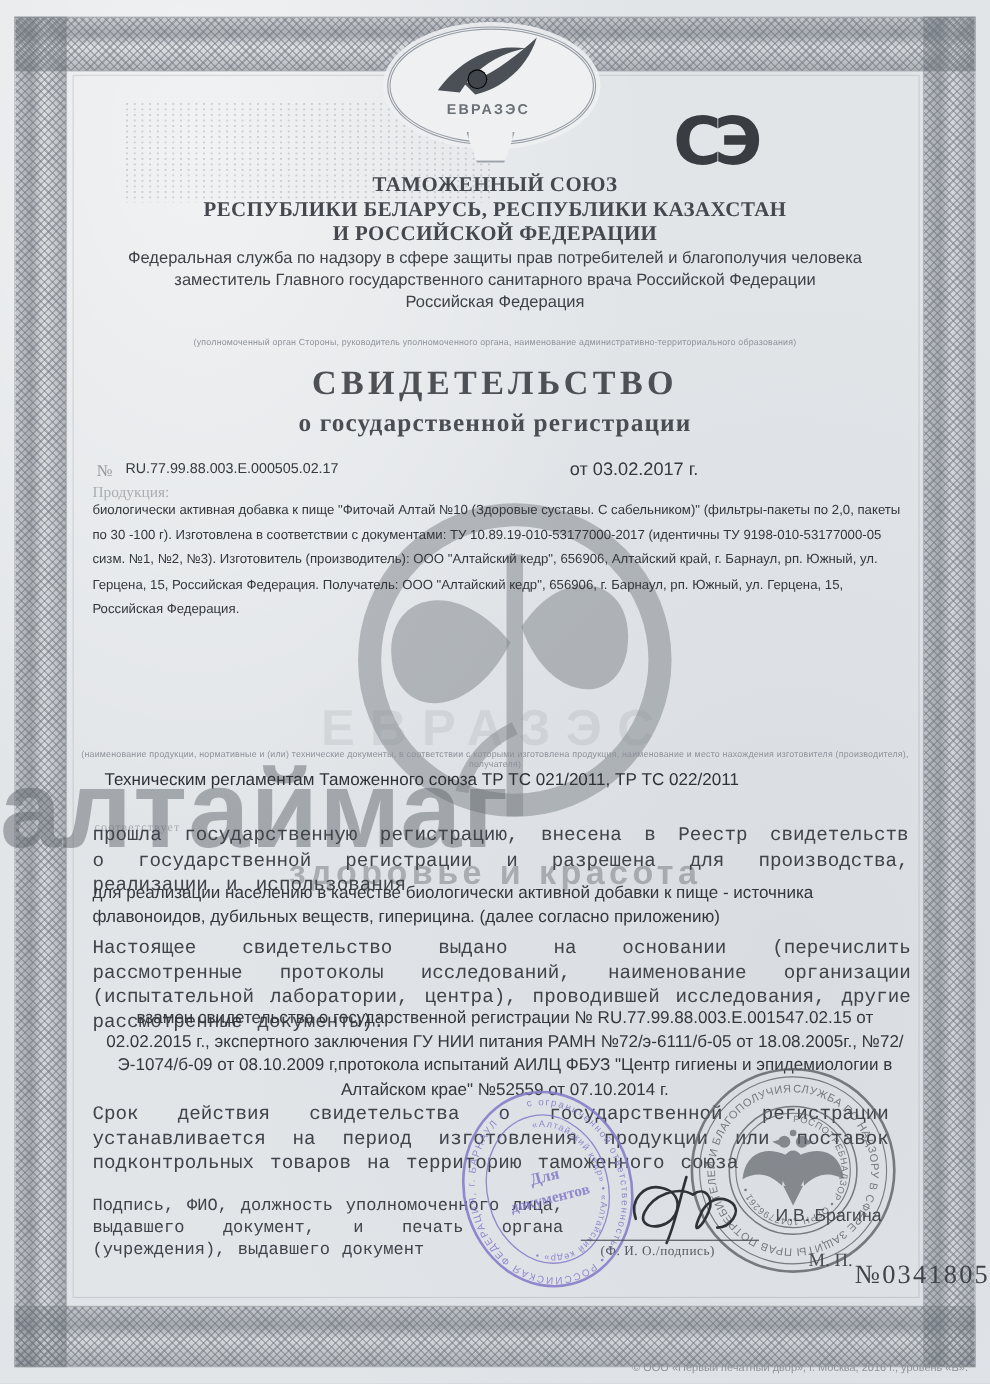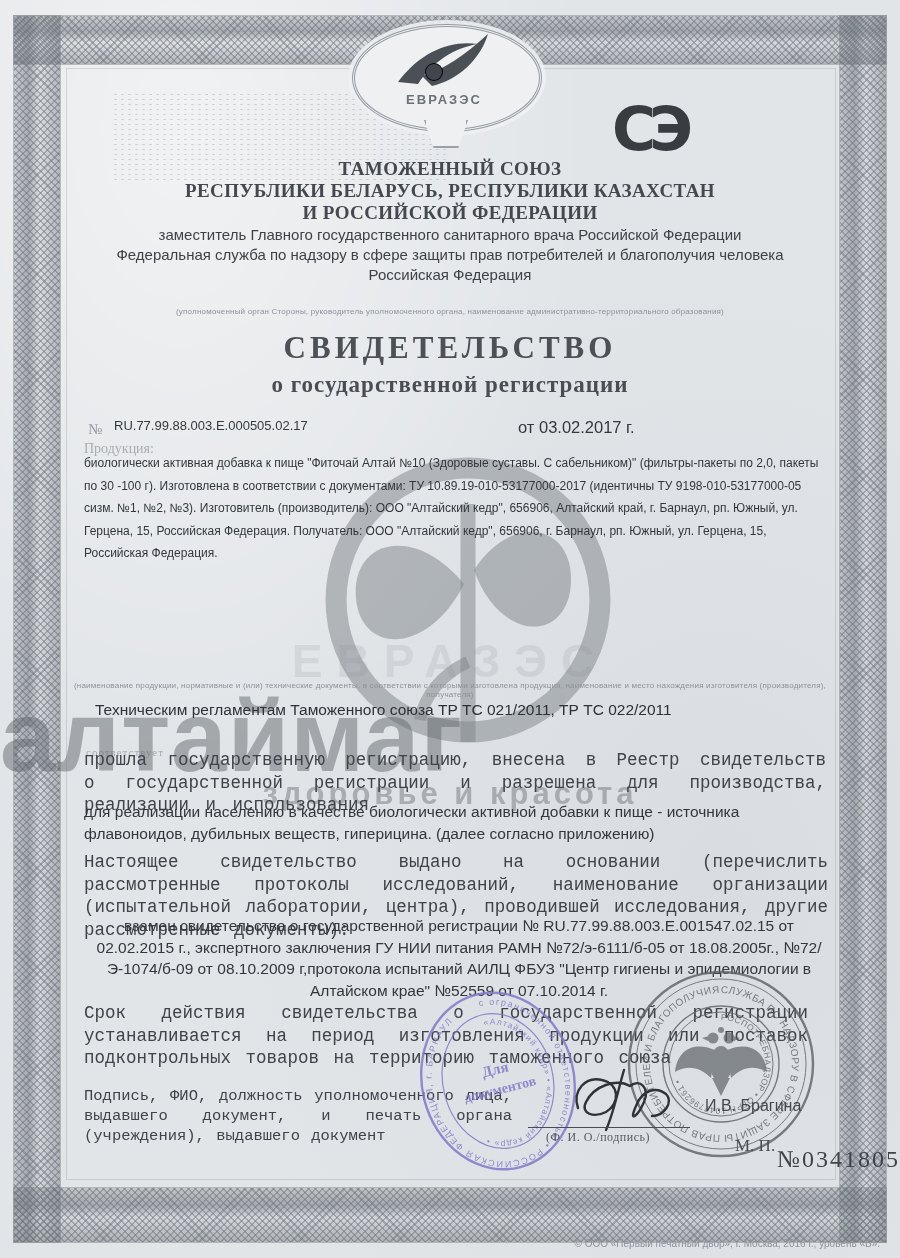--- a/index.html
+++ b/index.html
@@ -115,22 +115,22 @@
     </svg>
     <div class="badge-label">ЕВРАЗЭС</div>
   </div>
 
   <div class="abs se-mark">СЭ</div>
 
   <div class="abs hdr">
     <div class="org">ТАМОЖЕННЫЙ СОЮЗ</div>
     <div class="org">РЕСПУБЛИКИ БЕЛАРУСЬ, РЕСПУБЛИКИ КАЗАХСТАН</div>
     <div class="org">И РОССИЙСКОЙ ФЕДЕРАЦИИ</div>
+    <div class="svc">Федеральная служба по надзору в сфере защиты прав потребителей и благополучия человека</div>
     <div class="svc">заместитель Главного государственного санитарного врача Российской Федерации</div>
-    <div class="svc">Федеральная служба по надзору в сфере защиты прав потребителей и благополучия человека</div>
     <div class="svc">Российская Федерация</div>
   </div>
   <div class="caption cap1">(уполномоченный орган Стороны, руководитель уполномоченного органа, наименование административно-территориального образования)</div>
 
   <div class="abs title-main">СВИДЕТЕЛЬСТВО</div>
   <div class="abs title-sub">о государственной регистрации</div>
 
   <div class="abs num-label">№</div>
   <div class="abs num-value">RU.77.99.88.003.Е.000505.02.17</div>
   <div class="abs num-date">от  03.02.2017 г.</div>

